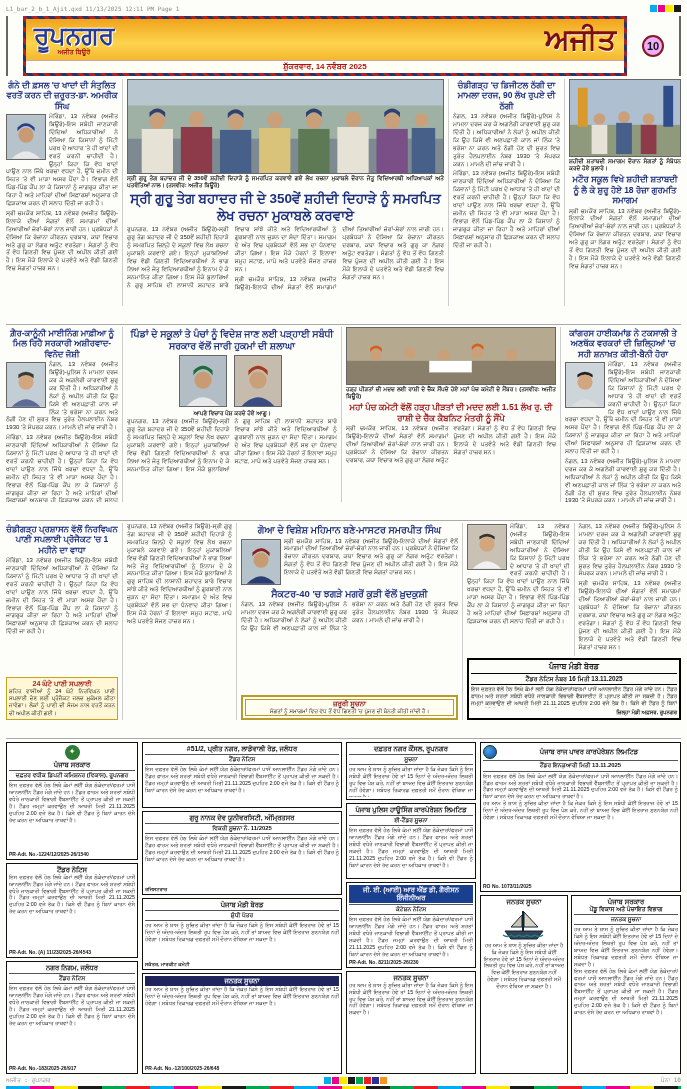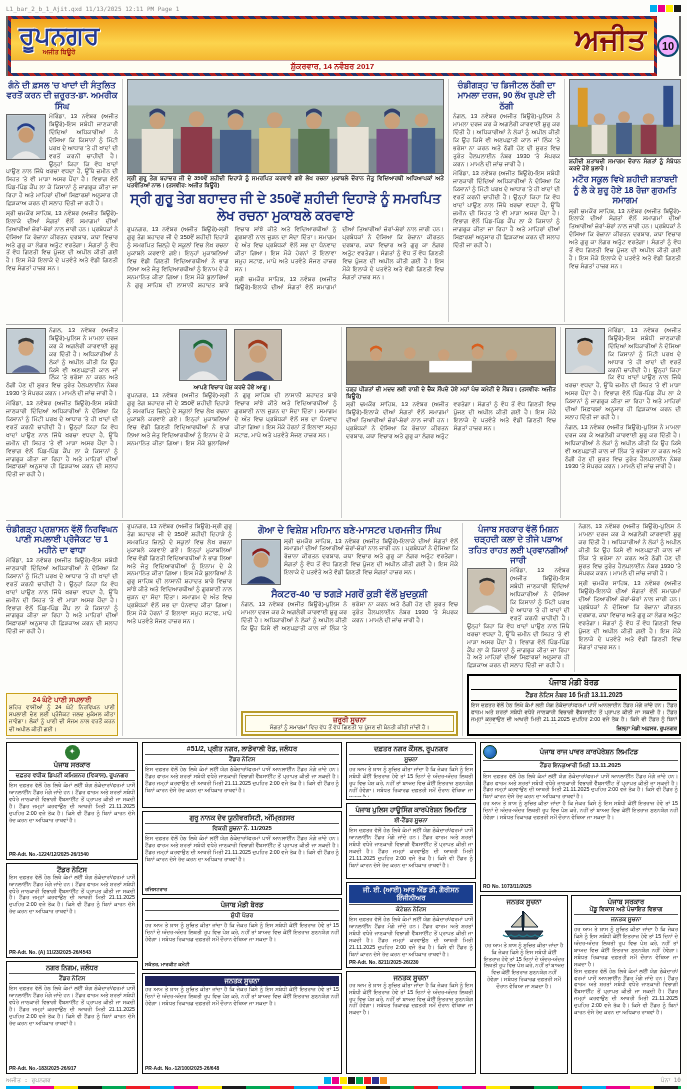--- a/index.html
+++ b/index.html
@@ -12,37 +12,37 @@
   
   .prepress{display:flex;justify-content:space-between;align-items:center;height:13px;
     font-size:6px;color:#8a8a8a;font-family:"DejaVu Sans Mono",monospace;}
   .regstrip{display:flex;gap:1px}
   .regstrip i{width:7px;height:7px;display:block}
   .sw-c{background:#00aeef}.sw-m{background:#ec008c}.sw-y{background:#ffe800}.sw-k{background:#1a1a1a}
   .sw-g{background:#00a651}.sw-r{background:#ed1c24}.sw-b{background:#2e3192}.sw-o{background:#f7941d}
   .bottomstrip{height:3px;width:100%;
     background:repeating-linear-gradient(90deg,#00aeef 0 24px,#ec008c 24px 48px,#ffe800 48px 72px,#1a1a1a 72px 96px,#00a651 96px 120px,#ed1c24 120px 144px);}
   
-  .masthead{display:flex;gap:0;height:60px;margin:1px 0 3px;align-items:stretch}
+  .masthead{display:flex;gap:15px;height:60px;margin:1px 0 3px;align-items:stretch}
   .mh-photo{flex:0 0 166px;border:1px solid #777}
   .mh-left{background:linear-gradient(180deg,#17254e 0%,#32457f 45%,#6d6a9a 70%,#b99a55 100%)}
   .mh-right{background:linear-gradient(180deg,#a6c8e2 0%,#bcd5e8 50%,#8fa98f 78%,#c9c39a 100%)}
   .banner{flex:1;display:flex;flex-direction:column;background:linear-gradient(180deg,#f1a31c,#fcd44d 45%,#efa018);
     border:3px solid;border-image:repeating-linear-gradient(45deg,#b22222 0 4px,#23356e 4px 8px) 3;}
   .banner-top{flex:1;display:flex;align-items:center;justify-content:space-between;padding:0 8px;gap:6px}
   .city-wrap{text-align:center}
   .city{font-size:25px;font-weight:bold;color:#273a8f;text-shadow:1px 1px 0 #fff,-1px -1px 0 #fff;line-height:1}
   .bureau{font-size:6.5px;color:#a01010;font-weight:bold}
   .paper{font-size:29px;font-weight:bold;color:#7d0f0f;line-height:1;text-shadow:0.5px 0.5px 0 #fff}
   .banner-date{height:13px;background:#fffef4;color:#b01212;font-size:8px;font-weight:bold;
     display:flex;align-items:center;justify-content:center;border-top:1px solid #caa}
-  .pageno{width:22px;height:22px;border:2px solid #0c4a6e;border-radius:50%;align-self:center;background:#f0abfc;
+  .pageno{width:22px;height:22px;border:2px solid #7f1d1d;border-radius:50%;align-self:center;background:#f0abfc;
     display:flex;align-items:center;justify-content:center;font-size:11px;font-weight:bold;flex:0 0 auto}
   
-  .band{display:flex;gap:4px;border-bottom:1px solid #aaa;padding-bottom:2px;margin-bottom:2px}
+  .band{display:flex;gap:4px;border-bottom:1px solid #aaa;padding-bottom:18px;margin-bottom:2px}
   .band .col{overflow:hidden;display:flex;flex-direction:column;min-width:0}
   .band .col + .col{border-left:1px solid #ccc;padding-left:4px}
   .band1{height:246px}.band2{height:194px}.band3{height:216px}
   .hl{font-weight:bold;text-align:center;color:#1c2f7d;line-height:1.22;margin:1px 0 2px}
   .hl.red{color:#9c1616}
   .s8{font-size:8.5px}.s9{font-size:9.5px}.s13{font-size:13.5px}
   .body{font-size:6px;line-height:1.32;text-align:justify;color:#1a1a1a}
   .body + .body{margin-top:2px}
   .cols2{column-count:2;column-gap:5px}
   .cols3{column-count:3;column-gap:6px}
@@ -110,21 +110,21 @@
   <div class="masthead">
     <div class="mh-photo mh-left photo"></div>
     <div class="banner">
       <div class="banner-top">
         <div class="city-wrap">
           <div class="city">ਰੂਪਨਗਰ</div>
           <div class="bureau">ਅਜੀਤ ਬਿਊਰੋ</div>
         </div>
         <div class="paper">ਅਜੀਤ</div>
       </div>
-      <div class="banner-date">ਸ਼ੁੱਕਰਵਾਰ, 14 ਨਵੰਬਰ 2017</div>
+      <div class="banner-date">ਸ਼ੁੱਕਰਵਾਰ, 14 ਨਵੰਬਰ 2025</div>
     </div>
     <div class="pageno">10</div>
     <div class="mh-photo mh-right photo"></div>
   </div>
 
   <div class="band band1">
     <div class="col" style="flex:0 0 112px">
       <div class="hl s8">ਗੰਨੇ ਦੀ ਫ਼ਸਲ 'ਚ ਖਾਦਾਂ ਦੀ ਸੰਤੁਲਿਤ ਵਰਤੋਂ ਕਰਨ ਦੀ ਜ਼ਰੂਰਤ-ਡਾ. ਅਮਰੀਕ ਸਿੰਘ</div>
       <div class="body">
         <span class="portrait">
@@ -208,35 +208,37 @@
           </svg>
       </div>
       <div class="caption">ਸ਼ਹੀਦੀ ਸ਼ਤਾਬਦੀ ਸਮਾਗਮ ਦੌਰਾਨ ਸੰਗਤਾਂ ਨੂੰ ਸੰਬੋਧਨ ਕਰਦੇ ਹੋਏ ਬੁਲਾਰੇ।</div>
       <div class="hl s8">ਮਟੌਰ ਸਕੂਲ ਵਿਖੇ ਸ਼ਹੀਦੀ ਸ਼ਤਾਬਦੀ ਨੂੰ ਲੈ ਕੇ ਸ਼ੁਰੂ ਹੋਏ 18 ਰੋਜ਼ਾ ਗੁਰਮਤਿ ਸਮਾਗਮ</div>
       <div class="body">ਸ੍ਰੀ ਚਮਕੌਰ ਸਾਹਿਬ, 13 ਨਵੰਬਰ (ਅਜੀਤ ਬਿਊਰੋ)-ਇਲਾਕੇ ਦੀਆਂ ਸੰਗਤਾਂ ਵੱਲੋਂ ਸਮਾਗਮਾਂ ਦੀਆਂ ਤਿਆਰੀਆਂ ਜ਼ੋਰਾਂ-ਸ਼ੋਰਾਂ ਨਾਲ ਜਾਰੀ ਹਨ। ਪ੍ਰਬੰਧਕਾਂ ਨੇ ਦੱਸਿਆ ਕਿ ਰੋਜ਼ਾਨਾ ਕੀਰਤਨ ਦਰਬਾਰ, ਕਥਾ ਵਿਚਾਰ ਅਤੇ ਗੁਰੂ ਕਾ ਲੰਗਰ ਅਤੁੱਟ ਵਰਤੇਗਾ। ਸੰਗਤਾਂ ਨੂੰ ਵੱਧ ਤੋਂ ਵੱਧ ਗਿਣਤੀ ਵਿਚ ਪੁੱਜਣ ਦੀ ਅਪੀਲ ਕੀਤੀ ਗਈ ਹੈ। ਇਸ ਮੌਕੇ ਇਲਾਕੇ ਦੇ ਪਤਵੰਤੇ ਅਤੇ ਵੱਡੀ ਗਿਣਤੀ ਵਿਚ ਸੰਗਤਾਂ ਹਾਜ਼ਰ ਸਨ।</div>
     </div>
   </div>
 
   <div class="band band2">
     <div class="col" style="flex:0 0 112px">
+      <div class="hl s8">ਗ਼ੈਰ-ਕਾਨੂੰਨੀ ਮਾਈਨਿੰਗ ਮਾਫ਼ੀਆ ਨੂੰ ਮਿਲ ਰਿਹੈ ਸਰਕਾਰੀ ਅਸ਼ੀਰਵਾਦ-ਵਿਨੋਦ ਜੋਸ਼ੀ</div>
       <div class="body">
         <span class="portrait">
           <svg viewBox="0 0 40 46">
               <rect width="40" height="46" fill="#c3cdd4"></rect>
               <circle cx="20" cy="20" r="8" fill="#d2a67e"></circle>
               <path d="M12 16 q8 -7 16 0 l0 -4 q-8 -6 -16 0z" fill="#3a3a3a"></path>
               <path d="M5 46 Q20 30 35 46 Z" fill="#5d6b96"></path>
             </svg>
         </span>
         <span>ਨੰਗਲ, 13 ਨਵੰਬਰ (ਅਜੀਤ ਬਿਊਰੋ)-ਪੁਲਿਸ ਨੇ ਮਾਮਲਾ ਦਰਜ ਕਰ ਕੇ ਅਗਲੇਰੀ ਕਾਰਵਾਈ ਸ਼ੁਰੂ ਕਰ ਦਿੱਤੀ ਹੈ। ਅਧਿਕਾਰੀਆਂ ਨੇ ਲੋਕਾਂ ਨੂੰ ਅਪੀਲ ਕੀਤੀ ਕਿ ਉਹ ਕਿਸੇ ਵੀ ਅਣਪਛਾਤੀ ਕਾਲ ਜਾਂ ਲਿੰਕ 'ਤੇ ਭਰੋਸਾ ਨਾ ਕਰਨ ਅਤੇ ਠੱਗੀ ਹੋਣ ਦੀ ਸੂਰਤ ਵਿਚ ਤੁਰੰਤ ਹੈਲਪਲਾਈਨ ਨੰਬਰ 1930 'ਤੇ ਸੰਪਰਕ ਕਰਨ। ਮਾਮਲੇ ਦੀ ਜਾਂਚ ਜਾਰੀ ਹੈ।</span>
       </div>
       <div class="body">ਮੋਰਿੰਡਾ, 13 ਨਵੰਬਰ (ਅਜੀਤ ਬਿਊਰੋ)-ਇਸ ਸਬੰਧੀ ਜਾਣਕਾਰੀ ਦਿੰਦਿਆਂ ਅਧਿਕਾਰੀਆਂ ਨੇ ਦੱਸਿਆ ਕਿ ਕਿਸਾਨਾਂ ਨੂੰ ਮਿੱਟੀ ਪਰਖ ਦੇ ਆਧਾਰ 'ਤੇ ਹੀ ਖਾਦਾਂ ਦੀ ਵਰਤੋਂ ਕਰਨੀ ਚਾਹੀਦੀ ਹੈ। ਉਨ੍ਹਾਂ ਕਿਹਾ ਕਿ ਵੱਧ ਖਾਦਾਂ ਪਾਉਣ ਨਾਲ ਜਿੱਥੇ ਖਰਚਾ ਵਧਦਾ ਹੈ, ਉੱਥੇ ਜ਼ਮੀਨ ਦੀ ਸਿਹਤ 'ਤੇ ਵੀ ਮਾੜਾ ਅਸਰ ਪੈਂਦਾ ਹੈ। ਵਿਭਾਗ ਵੱਲੋਂ ਪਿੰਡ-ਪਿੰਡ ਕੈਂਪ ਲਾ ਕੇ ਕਿਸਾਨਾਂ ਨੂੰ ਜਾਗਰੂਕ ਕੀਤਾ ਜਾ ਰਿਹਾ ਹੈ ਅਤੇ ਮਾਹਿਰਾਂ ਦੀਆਂ ਸਿਫ਼ਾਰਸ਼ਾਂ ਅਨੁਸਾਰ ਹੀ ਛਿੜਕਾਅ ਕਰਨ ਦੀ ਸਲਾਹ ਦਿੱਤੀ ਜਾ ਰਹੀ ਹੈ।</div>
     </div>
 
     <div class="col" style="flex:0 0 215px">
+      <div class="hl s9">ਪਿੰਡਾਂ ਦੇ ਸਕੂਲਾਂ ਤੇ ਪੰਚਾਂ ਨੂੰ ਵਿਦੇਸ਼ ਜਾਣ ਲਈ ਪੜ੍ਹਾਈ ਸਬੰਧੀ ਸਰਕਾਰ ਵੱਲੋਂ ਜਾਰੀ ਹੁਕਮਾਂ ਦੀ ਸ਼ਲਾਘਾ</div>
       <div class="prow">
         <span class="portrait">
           <svg viewBox="0 0 48 52">
               <rect width="48" height="52" fill="#b2bdc6"></rect>
               <path d="M14 20 Q24 7 34 20 L34 15 Q24 5 14 15 Z" fill="#1f6b3a"></path>
               <circle cx="24" cy="25" r="9" fill="#c99b72"></circle>
               <path d="M7 52 Q24 34 41 52 Z" fill="#e8e8e8"></path>
             </svg>
         </span>
         <span class="portrait">
@@ -267,26 +269,28 @@
               <circle cx="170" cy="28" r="6"></circle>
             </g>
             <g fill="#d95f1e">
               <path d="M24 25 q6 -8 12 0 l0 -4 q-6 -6 -12 0z"></path>
               <path d="M129 23 q6 -8 12 0 l0 -4 q-6 -6 -12 0z"></path>
             </g>
             <rect x="85" y="34" width="44" height="12" fill="#fff"></rect>
           </svg>
       </div>
       <div class="caption">ਹੜ੍ਹ ਪੀੜਤਾਂ ਦੀ ਮਦਦ ਲਈ ਰਾਸ਼ੀ ਦੇ ਚੈੱਕ ਸੌਂਪਦੇ ਹੋਏ ਮਹਾਂ ਪੰਚ ਕਮੇਟੀ ਦੇ ਮੈਂਬਰ। (ਤਸਵੀਰ: ਅਜੀਤ ਬਿਊਰੋ)</div>
+      <div class="hl s8 red">ਮਹਾਂ ਪੰਚ ਕਮੇਟੀ ਵੱਲੋਂ ਹੜ੍ਹ ਪੀੜਤਾਂ ਦੀ ਮਦਦ ਲਈ 1.51 ਲੱਖ ਰੁ. ਦੀ ਰਾਸ਼ੀ ਦੇ ਚੈੱਕ ਕੈਬਨਿਟ ਮੰਤਰੀ ਨੂੰ ਸੌਂਪੇ</div>
       <div class="cols2" style="flex:1;overflow:hidden">
         <div class="body">ਸ੍ਰੀ ਚਮਕੌਰ ਸਾਹਿਬ, 13 ਨਵੰਬਰ (ਅਜੀਤ ਬਿਊਰੋ)-ਇਲਾਕੇ ਦੀਆਂ ਸੰਗਤਾਂ ਵੱਲੋਂ ਸਮਾਗਮਾਂ ਦੀਆਂ ਤਿਆਰੀਆਂ ਜ਼ੋਰਾਂ-ਸ਼ੋਰਾਂ ਨਾਲ ਜਾਰੀ ਹਨ। ਪ੍ਰਬੰਧਕਾਂ ਨੇ ਦੱਸਿਆ ਕਿ ਰੋਜ਼ਾਨਾ ਕੀਰਤਨ ਦਰਬਾਰ, ਕਥਾ ਵਿਚਾਰ ਅਤੇ ਗੁਰੂ ਕਾ ਲੰਗਰ ਅਤੁੱਟ ਵਰਤੇਗਾ। ਸੰਗਤਾਂ ਨੂੰ ਵੱਧ ਤੋਂ ਵੱਧ ਗਿਣਤੀ ਵਿਚ ਪੁੱਜਣ ਦੀ ਅਪੀਲ ਕੀਤੀ ਗਈ ਹੈ। ਇਸ ਮੌਕੇ ਇਲਾਕੇ ਦੇ ਪਤਵੰਤੇ ਅਤੇ ਵੱਡੀ ਗਿਣਤੀ ਵਿਚ ਸੰਗਤਾਂ ਹਾਜ਼ਰ ਸਨ।</div>
       </div>
     </div>
 
     <div class="col" style="flex:1">
+      <div class="hl s8">ਕਾਂਗਰਸ ਹਾਈਕਮਾਂਡ ਨੇ ਟਕਸਾਲੀ ਤੇ ਅਣਥੱਕ ਵਰਕਰਾਂ ਦੀ ਜ਼ਿਲ੍ਹਿਆਂ 'ਚ ਸਹੀ ਸ਼ਨਾਖ਼ਤ ਕੀਤੀ-ਬੈਨੀ ਹੋਰਾ</div>
       <div class="body">
         <span class="portrait">
           <svg viewBox="0 0 40 46">
               <rect width="40" height="46" fill="#cdd5da"></rect>
               <circle cx="20" cy="20" r="8" fill="#d2a67e"></circle>
               <path d="M12 15 q8 -6 16 0 l0 -3 q-8 -6 -16 0z" fill="#222"></path>
               <path d="M5 46 Q20 30 35 46 Z" fill="#ddd"></path>
             </svg>
         </span>
         <span>ਮੋਰਿੰਡਾ, 13 ਨਵੰਬਰ (ਅਜੀਤ ਬਿਊਰੋ)-ਇਸ ਸਬੰਧੀ ਜਾਣਕਾਰੀ ਦਿੰਦਿਆਂ ਅਧਿਕਾਰੀਆਂ ਨੇ ਦੱਸਿਆ ਕਿ ਕਿਸਾਨਾਂ ਨੂੰ ਮਿੱਟੀ ਪਰਖ ਦੇ ਆਧਾਰ 'ਤੇ ਹੀ ਖਾਦਾਂ ਦੀ ਵਰਤੋਂ ਕਰਨੀ ਚਾਹੀਦੀ ਹੈ। ਉਨ੍ਹਾਂ ਕਿਹਾ ਕਿ ਵੱਧ ਖਾਦਾਂ ਪਾਉਣ ਨਾਲ ਜਿੱਥੇ ਖਰਚਾ ਵਧਦਾ ਹੈ, ਉੱਥੇ ਜ਼ਮੀਨ ਦੀ ਸਿਹਤ 'ਤੇ ਵੀ ਮਾੜਾ ਅਸਰ ਪੈਂਦਾ ਹੈ। ਵਿਭਾਗ ਵੱਲੋਂ ਪਿੰਡ-ਪਿੰਡ ਕੈਂਪ ਲਾ ਕੇ ਕਿਸਾਨਾਂ ਨੂੰ ਜਾਗਰੂਕ ਕੀਤਾ ਜਾ ਰਿਹਾ ਹੈ ਅਤੇ ਮਾਹਿਰਾਂ ਦੀਆਂ ਸਿਫ਼ਾਰਸ਼ਾਂ ਅਨੁਸਾਰ ਹੀ ਛਿੜਕਾਅ ਕਰਨ ਦੀ ਸਲਾਹ ਦਿੱਤੀ ਜਾ ਰਹੀ ਹੈ।</span>
@@ -303,21 +307,21 @@
         <div class="t">24 ਘੰਟੇ ਪਾਣੀ ਸਪਲਾਈ</div>
         <div class="x">ਸ਼ਹਿਰ ਵਾਸੀਆਂ ਨੂੰ 24 ਘੰਟੇ ਨਿਰਵਿਘਨ ਪਾਣੀ ਸਪਲਾਈ ਦੇਣ ਲਈ ਪ੍ਰੋਜੈਕਟ ਜਲਦ ਮੁਕੰਮਲ ਕੀਤਾ ਜਾਵੇਗਾ। ਲੋਕਾਂ ਨੂੰ ਪਾਣੀ ਦੀ ਸੰਜਮ ਨਾਲ ਵਰਤੋਂ ਕਰਨ ਦੀ ਅਪੀਲ ਕੀਤੀ ਗਈ।</div>
       </div>
     </div>
 
     <div class="col" style="flex:0 0 110px">
       <div class="body">ਰੂਪਨਗਰ, 13 ਨਵੰਬਰ (ਅਜੀਤ ਬਿਊਰੋ)-ਸ੍ਰੀ ਗੁਰੂ ਤੇਗ ਬਹਾਦਰ ਜੀ ਦੇ 350ਵੇਂ ਸ਼ਹੀਦੀ ਦਿਹਾੜੇ ਨੂੰ ਸਮਰਪਿਤ ਜ਼ਿਲ੍ਹੇ ਦੇ ਸਕੂਲਾਂ ਵਿਚ ਲੇਖ ਰਚਨਾ ਮੁਕਾਬਲੇ ਕਰਵਾਏ ਗਏ। ਇਨ੍ਹਾਂ ਮੁਕਾਬਲਿਆਂ ਵਿਚ ਵੱਡੀ ਗਿਣਤੀ ਵਿਦਿਆਰਥੀਆਂ ਨੇ ਭਾਗ ਲਿਆ ਅਤੇ ਜੇਤੂ ਵਿਦਿਆਰਥੀਆਂ ਨੂੰ ਇਨਾਮ ਦੇ ਕੇ ਸਨਮਾਨਿਤ ਕੀਤਾ ਗਿਆ। ਇਸ ਮੌਕੇ ਬੁਲਾਰਿਆਂ ਨੇ ਗੁਰੂ ਸਾਹਿਬ ਦੀ ਲਾਸਾਨੀ ਸ਼ਹਾਦਤ ਬਾਰੇ ਵਿਚਾਰ ਸਾਂਝੇ ਕੀਤੇ ਅਤੇ ਵਿਦਿਆਰਥੀਆਂ ਨੂੰ ਗੁਰਬਾਣੀ ਨਾਲ ਜੁੜਨ ਦਾ ਸੱਦਾ ਦਿੱਤਾ। ਸਮਾਗਮ ਦੇ ਅੰਤ ਵਿਚ ਪ੍ਰਬੰਧਕਾਂ ਵੱਲੋਂ ਸਭ ਦਾ ਧੰਨਵਾਦ ਕੀਤਾ ਗਿਆ। ਇਸ ਮੌਕੇ ਹੋਰਨਾਂ ਤੋਂ ਇਲਾਵਾ ਸਮੂਹ ਸਟਾਫ਼, ਮਾਪੇ ਅਤੇ ਪਤਵੰਤੇ ਸੱਜਣ ਹਾਜ਼ਰ ਸਨ।</div>
     </div>
 
     <div class="col" style="flex:0 0 222px">
-      <div class="hl s9">ਗੋਆ ਦੇ ਵਿਸ਼ੇਸ਼ ਮਹਿਮਾਨ ਬਣੇ-ਮਾਸਟਰ ਪਰਮਜੀਤ ਸਿੰਘ</div>
+      <div class="hl s9">ਗੋਆ ਦੇ ਵਿਸ਼ੇਸ਼ ਮਹਿਮਾਨ ਬਣੇ-ਮਾਸਟਰ ਸਮਰਪੀਤ ਸਿੰਘ</div>
       <div class="body">
         <span class="portrait">
           <svg viewBox="0 0 40 46">
               <rect width="40" height="46" fill="#b7c3cb"></rect>
               <path d="M11 17 Q20 6 29 17 L29 13 Q20 4 11 13 Z" fill="#8a1d1d"></path>
               <circle cx="20" cy="21" r="8" fill="#c99b72"></circle>
               <path d="M5 46 Q20 30 35 46 Z" fill="#2c3e70"></path>
             </svg>
         </span>
         <span>ਸ੍ਰੀ ਚਮਕੌਰ ਸਾਹਿਬ, 13 ਨਵੰਬਰ (ਅਜੀਤ ਬਿਊਰੋ)-ਇਲਾਕੇ ਦੀਆਂ ਸੰਗਤਾਂ ਵੱਲੋਂ ਸਮਾਗਮਾਂ ਦੀਆਂ ਤਿਆਰੀਆਂ ਜ਼ੋਰਾਂ-ਸ਼ੋਰਾਂ ਨਾਲ ਜਾਰੀ ਹਨ। ਪ੍ਰਬੰਧਕਾਂ ਨੇ ਦੱਸਿਆ ਕਿ ਰੋਜ਼ਾਨਾ ਕੀਰਤਨ ਦਰਬਾਰ, ਕਥਾ ਵਿਚਾਰ ਅਤੇ ਗੁਰੂ ਕਾ ਲੰਗਰ ਅਤੁੱਟ ਵਰਤੇਗਾ। ਸੰਗਤਾਂ ਨੂੰ ਵੱਧ ਤੋਂ ਵੱਧ ਗਿਣਤੀ ਵਿਚ ਪੁੱਜਣ ਦੀ ਅਪੀਲ ਕੀਤੀ ਗਈ ਹੈ। ਇਸ ਮੌਕੇ ਇਲਾਕੇ ਦੇ ਪਤਵੰਤੇ ਅਤੇ ਵੱਡੀ ਗਿਣਤੀ ਵਿਚ ਸੰਗਤਾਂ ਹਾਜ਼ਰ ਸਨ।</span>
@@ -328,21 +332,20 @@
       </div>
       <div class="ornate">
         <div class="t">ਜ਼ਰੂਰੀ ਸੂਚਨਾ</div>
         <div class="x">ਸੰਗਤਾਂ ਨੂੰ ਸਮਾਗਮਾਂ ਵਿਚ ਵੱਧ ਤੋਂ ਵੱਧ ਗਿਣਤੀ 'ਚ ਪੁੱਜਣ ਦੀ ਬੇਨਤੀ ਕੀਤੀ ਜਾਂਦੀ ਹੈ।</div>
       </div>
     </div>
 
     <div class="col" style="flex:1">
       <div class="subrow">
         <div class="scol">
-          <div class="hl s8">ਪੰਜਾਬ ਸਰਕਾਰ ਵੱਲੋਂ ਮਿਸ਼ਨ ਚੜ੍ਹਦੀ ਕਲਾ ਦੇ ਤੀਜੇ ਪੜਾਅ ਤਹਿਤ ਰਾਹਤ ਲਈ ਪ੍ਰਵਾਨਗੀਆਂ ਜਾਰੀ</div>
           <div class="body">
             <span class="portrait">
               <svg viewBox="0 0 40 46">
                   <rect width="40" height="46" fill="#c9c2b4"></rect>
                   <circle cx="20" cy="20" r="8" fill="#d2a67e"></circle>
                   <path d="M12 15 q8 -6 16 0 l0 -3 q-8 -6 -16 0z" fill="#333"></path>
                   <path d="M5 46 Q20 30 35 46 Z" fill="#f1f1f1"></path>
                 </svg>
             </span>
             <span>ਮੋਰਿੰਡਾ, 13 ਨਵੰਬਰ (ਅਜੀਤ ਬਿਊਰੋ)-ਇਸ ਸਬੰਧੀ ਜਾਣਕਾਰੀ ਦਿੰਦਿਆਂ ਅਧਿਕਾਰੀਆਂ ਨੇ ਦੱਸਿਆ ਕਿ ਕਿਸਾਨਾਂ ਨੂੰ ਮਿੱਟੀ ਪਰਖ ਦੇ ਆਧਾਰ 'ਤੇ ਹੀ ਖਾਦਾਂ ਦੀ ਵਰਤੋਂ ਕਰਨੀ ਚਾਹੀਦੀ ਹੈ। ਉਨ੍ਹਾਂ ਕਿਹਾ ਕਿ ਵੱਧ ਖਾਦਾਂ ਪਾਉਣ ਨਾਲ ਜਿੱਥੇ ਖਰਚਾ ਵਧਦਾ ਹੈ, ਉੱਥੇ ਜ਼ਮੀਨ ਦੀ ਸਿਹਤ 'ਤੇ ਵੀ ਮਾੜਾ ਅਸਰ ਪੈਂਦਾ ਹੈ। ਵਿਭਾਗ ਵੱਲੋਂ ਪਿੰਡ-ਪਿੰਡ ਕੈਂਪ ਲਾ ਕੇ ਕਿਸਾਨਾਂ ਨੂੰ ਜਾਗਰੂਕ ਕੀਤਾ ਜਾ ਰਿਹਾ ਹੈ ਅਤੇ ਮਾਹਿਰਾਂ ਦੀਆਂ ਸਿਫ਼ਾਰਸ਼ਾਂ ਅਨੁਸਾਰ ਹੀ ਛਿੜਕਾਅ ਕਰਨ ਦੀ ਸਲਾਹ ਦਿੱਤੀ ਜਾ ਰਹੀ ਹੈ।</span>

